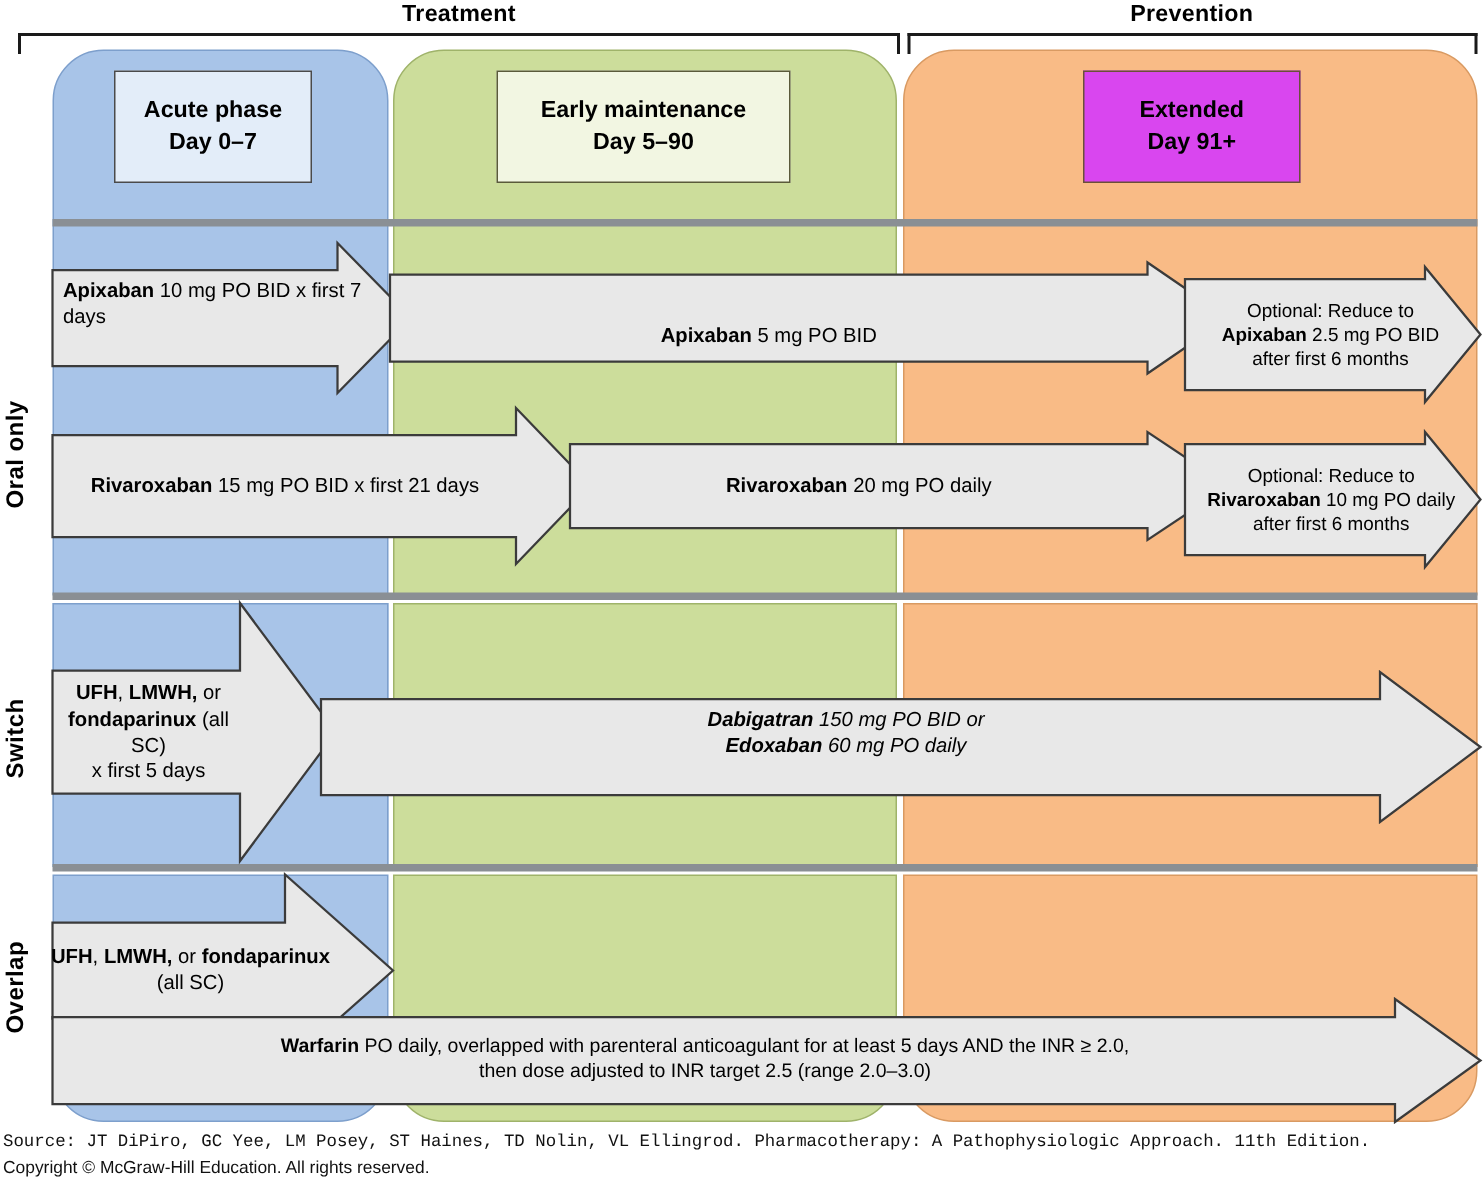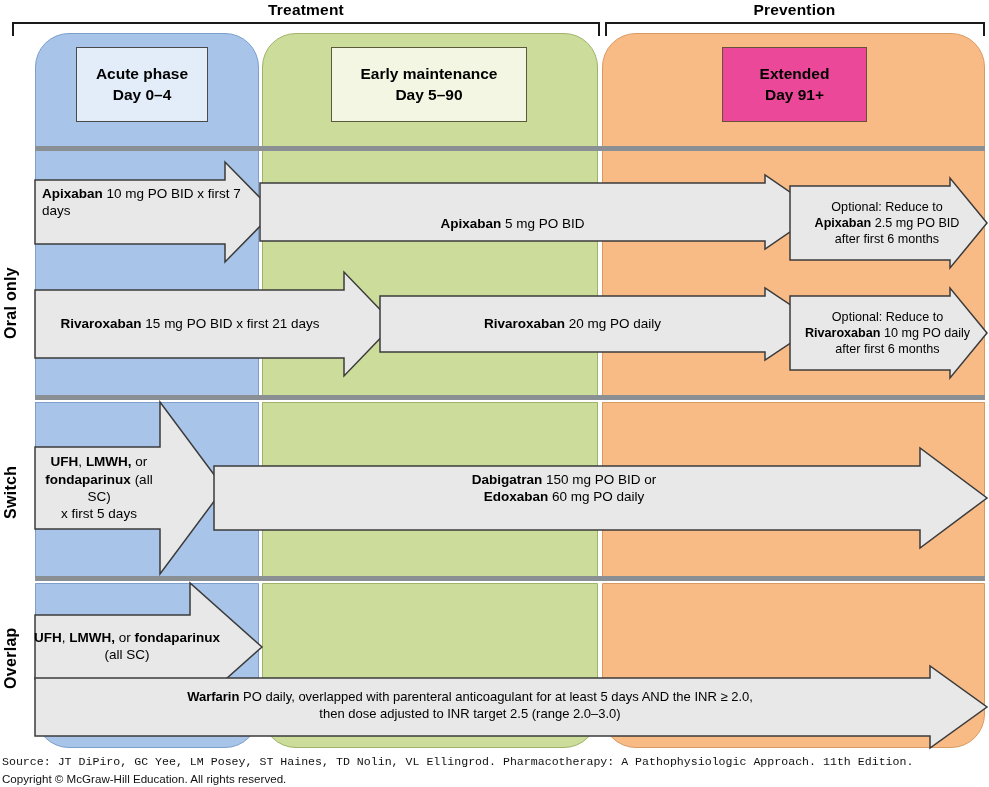--- a/index.html
+++ b/index.html
@@ -69,21 +69,21 @@
     font-size: 15.5px;
     font-weight: bold;
     line-height: 1.30;
     display: flex;
     flex-direction: column;
     align-items: center;
     justify-content: center;
   }
   .phase-box.blue   { background: #e3edf9; border-color: #4a4a4a; }
   .phase-box.green  { background: #f2f6e2; border-color: #5a5a3a; align-items: center; }
-  .phase-box.orange { background: #ec4899; border-color: #6a503a; }
+  .phase-box.orange { background: #d946ef; border-color: #6a503a; }
 
   
   .divider {
     position: absolute;
     background: #8a8f94;
     height: 5px;
   }
 
   
   .row-label {
@@ -148,21 +148,21 @@
   <div class="col col-blue" style="left:35px;  top:402px; width:224px; height:176px;"></div>
   <div class="col col-green" style="left:262px; top:402px; width:336px; height:176px;"></div>
   <div class="col col-orange" style="left:602px; top:402px; width:383px; height:176px;"></div>
 
   <div class="col col-blue col-bottom" style="left:35px;  top:583px; width:224px; height:165px;"></div>
   <div class="col col-green col-bottom" style="left:262px; top:583px; width:336px; height:165px;"></div>
   <div class="col col-orange col-bottom" style="left:602px; top:583px; width:383px; height:165px;"></div>
 
   <div class="phase-box blue" style="left:76px; top:47px; width:132px; height:75px;">
     <span>Acute phase</span>
-    <span>Day 0–4</span>
+    <span>Day 0–7</span>
   </div>
   <div class="phase-box green" style="left:331px; top:47px; width:196px; height:75px;">
     <span>Early maintenance</span>
     <span>Day 5–90</span>
   </div>
   <div class="phase-box orange" style="left:722px; top:47px; width:145px; height:75px;">
     <span>Extended</span>
     <span>Day 91+</span>
   </div>
 
@@ -257,21 +257,21 @@
       <b>fondaparinux</b><span> (all SC)</span>
     </span>
     <span>x first 5 days</span>
   </div>
 
   <div class="arrow" style="left:214px; top:448px; width:774px; height:100px;">
     <svg width="774" height="100" viewBox="0 0 774 100">
       <polygon points="0,18 706,18 706,0 773,50 706,100 706,82 0,82" fill="#e8e8e8" stroke="#3b3b3b" stroke-width="1.5"></polygon>
     </svg>
   </div>
-  <div class="arrow-text" style="left:219px; top:463px; width:690px; height:50px;">
+  <div class="arrow-text" style="left:219px; top:463px; width:690px; height:50px;font-style:italic;">
     <span>
       <b>Dabigatran</b><span> 150 mg PO BID or</span>
     </span>
     <span>
       <b>Edoxaban</b><span> 60 mg PO daily</span>
     </span>
   </div>
 
   <div class="arrow" style="left:35px; top:583px; width:228px; height:128px;">
     <svg width="228" height="128" viewBox="0 0 228 128">

